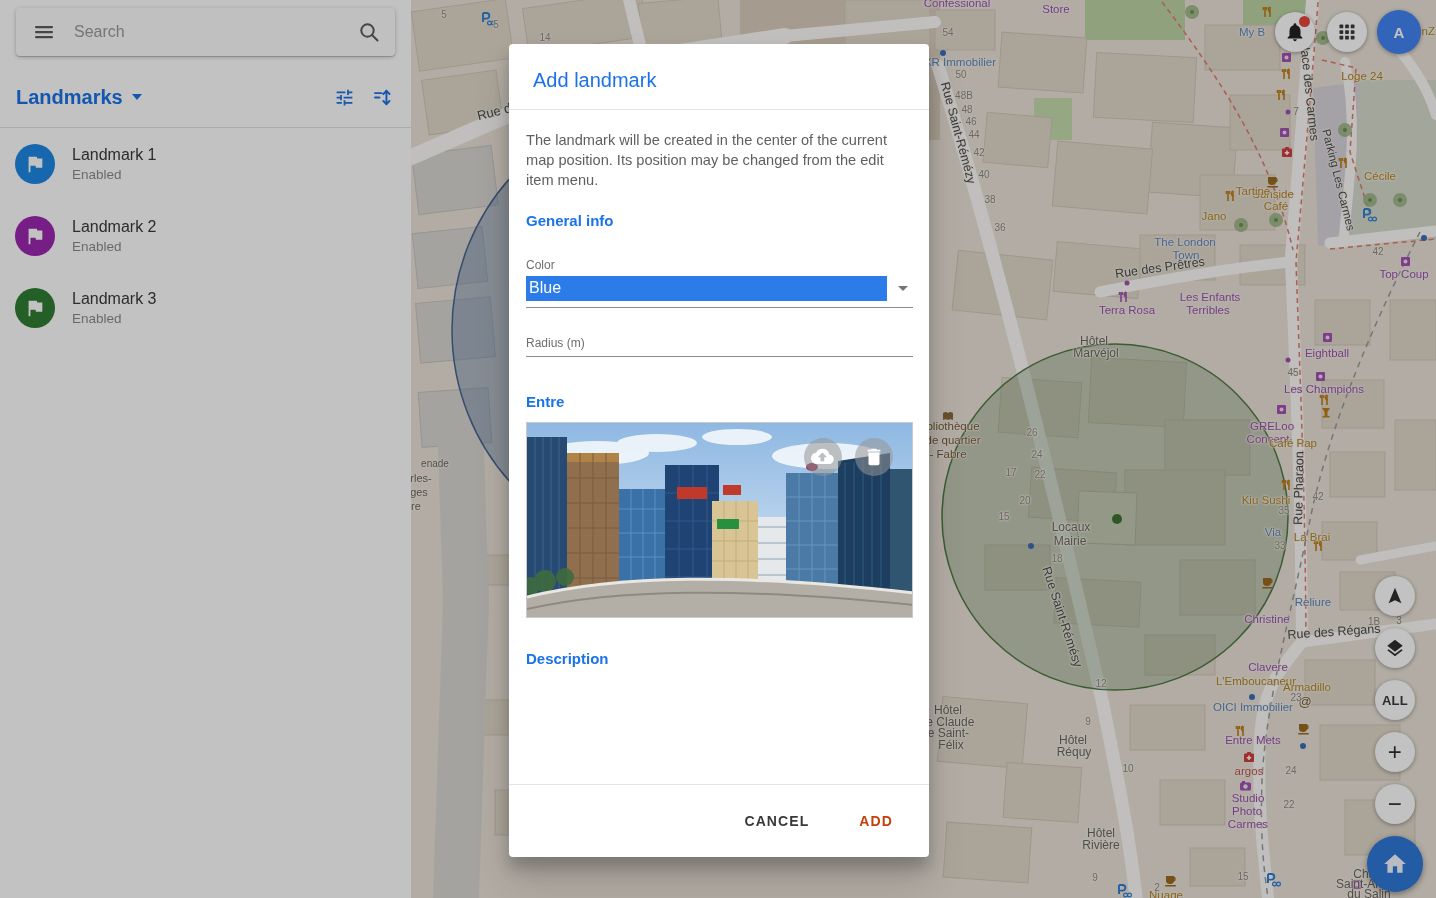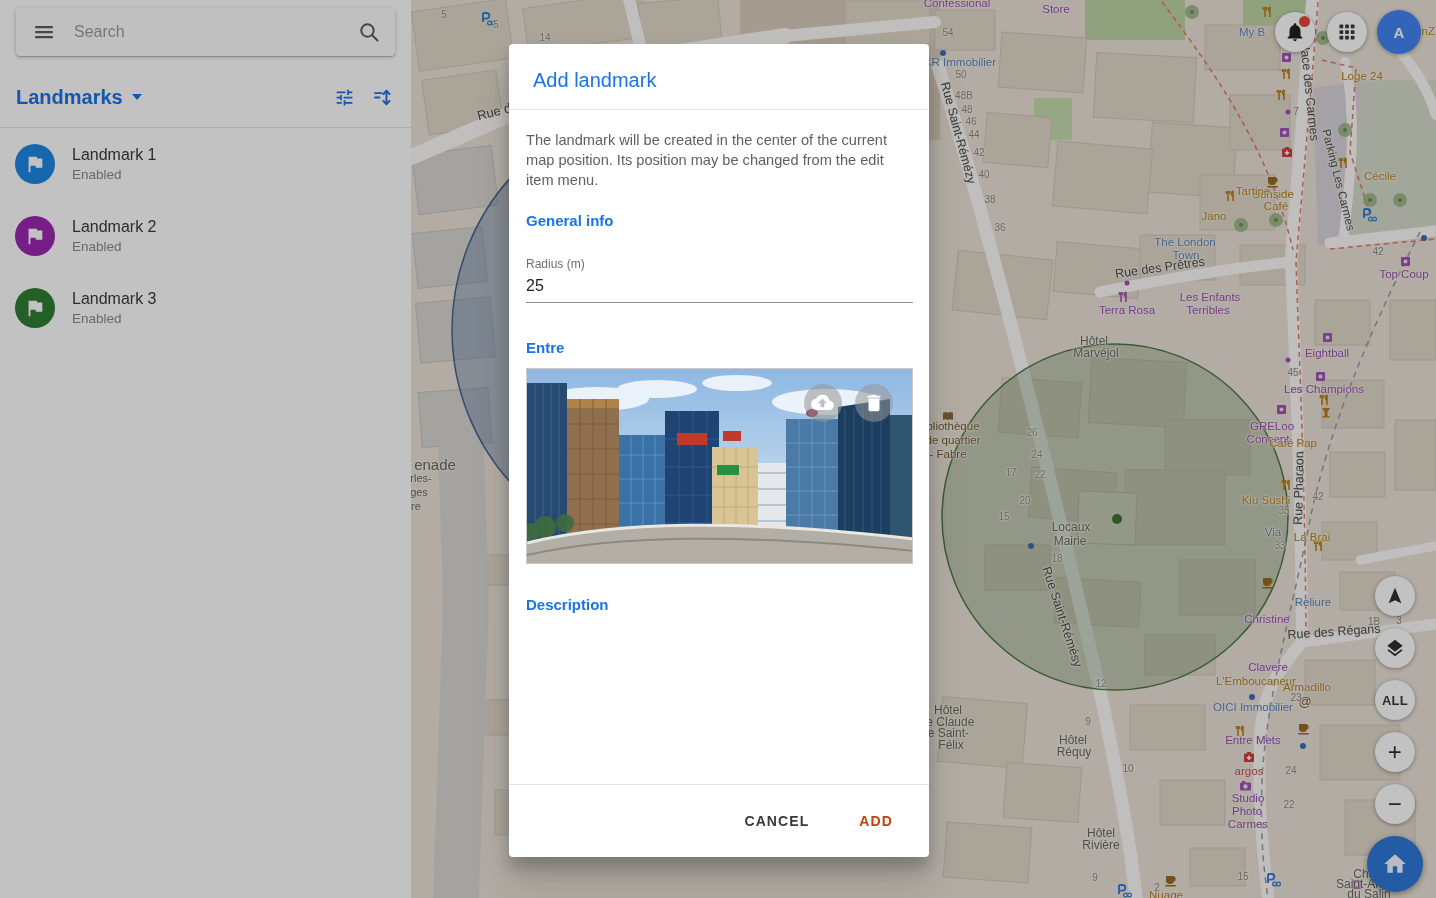--- a/index.html
+++ b/index.html
@@ -354,21 +354,21 @@
         <div class="map-label gy" style="left: 947px; top: 722px; transform: translate(-50%, -50%);">de Claude</div>
         <div class="map-label gy" style="left: 945px; top: 733px; transform: translate(-50%, -50%);">de Saint-</div>
         <div class="map-label gy" style="left: 951px; top: 745px; transform: translate(-50%, -50%);">Félix</div>
         <div class="map-label gy" style="left: 1073px; top: 740px; transform: translate(-50%, -50%);">Hôtel</div>
         <div class="map-label gy" style="left: 1074px; top: 752px; transform: translate(-50%, -50%);">Réquy</div>
         <div class="map-label gy" style="left: 1101px; top: 833px; transform: translate(-50%, -50%);">Hôtel</div>
         <div class="map-label gy" style="left: 1101px; top: 845px; transform: translate(-50%, -50%);">Rivière</div>
         <div class="map-label gy" style="left: 1371px; top: 874px; transform: translate(-50%, -50%);">Chape</div>
         <div class="map-label gy" style="left: 1364px; top: 884px; transform: translate(-50%, -50%);">Saint-Anto</div>
         <div class="map-label gy" style="left: 1369px; top: 894px; transform: translate(-50%, -50%);">du Salin</div>
-        <div class="map-label gy" style="left: 435px; top: 464px; font-size: 15px; transform: translate(-50%, -50%);">enade</div>
+        <div class="map-label gy" style="left: 435px; top: 464px; font-size: 10px; transform: translate(-50%, -50%);">enade</div>
         <div class="map-label gy" style="left: 421px; top: 478px; font-size: 11px; transform: translate(-50%, -50%);">rles-</div>
         <div class="map-label gy" style="left: 419px; top: 492px; font-size: 11px; transform: translate(-50%, -50%);">ges</div>
         <div class="map-label gy" style="left: 416px; top: 506px; font-size: 11px; transform: translate(-50%, -50%);">re</div>
         <div class="map-label nm" style="left: 444px; top: 15px; transform: translate(-50%, -50%);">5</div>
         <div class="map-label nm" style="left: 496px; top: 25px; transform: translate(-50%, -50%);">5</div>
         <div class="map-label nm" style="left: 545px; top: 38px; transform: translate(-50%, -50%);">14</div>
         <div class="map-label nm" style="left: 948px; top: 33px; transform: translate(-50%, -50%);">54</div>
         <div class="map-label nm" style="left: 961px; top: 75px; transform: translate(-50%, -50%);">50</div>
         <div class="map-label nm" style="left: 964px; top: 96px; transform: translate(-50%, -50%);">48B</div>
         <div class="map-label nm" style="left: 967px; top: 110px; transform: translate(-50%, -50%);">48</div>
@@ -533,24 +533,31 @@
 
   <div class="scrim"></div>
 
   <div class="dialog">
     <div class="dlg-header">Add landmark</div>
     <div class="dlg-body">
       <div class="dlg-intro">The landmark will be created in the center of the current map position. Its position may be changed from the edit item menu.</div>
       <div class="dlg-section sec-general">General info</div>
 
 
+      <div class="field" style="margin-top:29px;">
+        <div class="f-label">Color</div>
+        <div class="select-row">
+          <span class="select-highlight">Blue</span>
+          <span class="select-arrow"></span>
+        </div>
+        <div class="underline"></div>
+      </div>
 
       <div class="field" style="margin-top:28px;">
         <div class="f-label">Radius (m)</div>
-        <div class="f-value">25</div>
         <div class="underline"></div>
       </div>
 
       <div class="dlg-section sec-image">Entre</div>
 
       <div class="image-frame">
         <svg width="387" height="196" viewBox="0 0 387 196" preserveAspectRatio="none">
           <defs>
             <linearGradient id="sky" x1="0" y1="0" x2="0" y2="1">
               <stop offset="0" stop-color="#8fb8e2"></stop>

